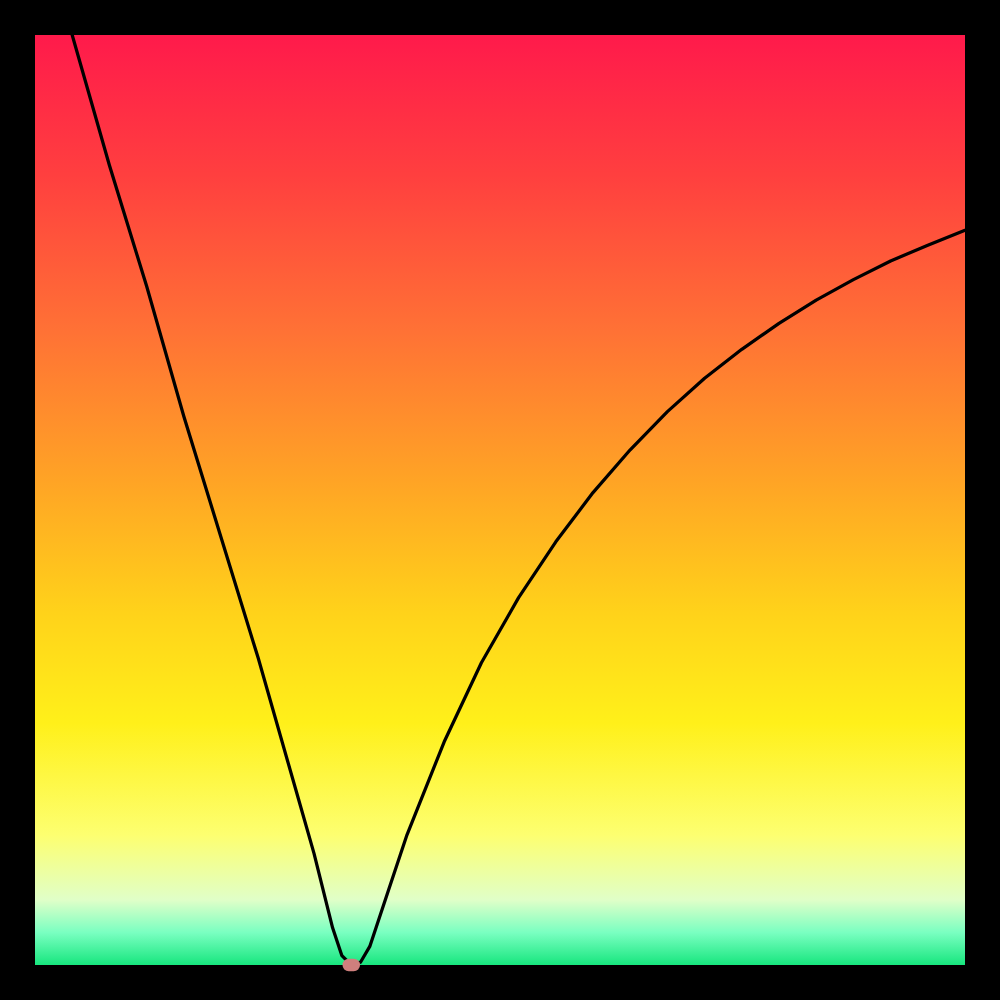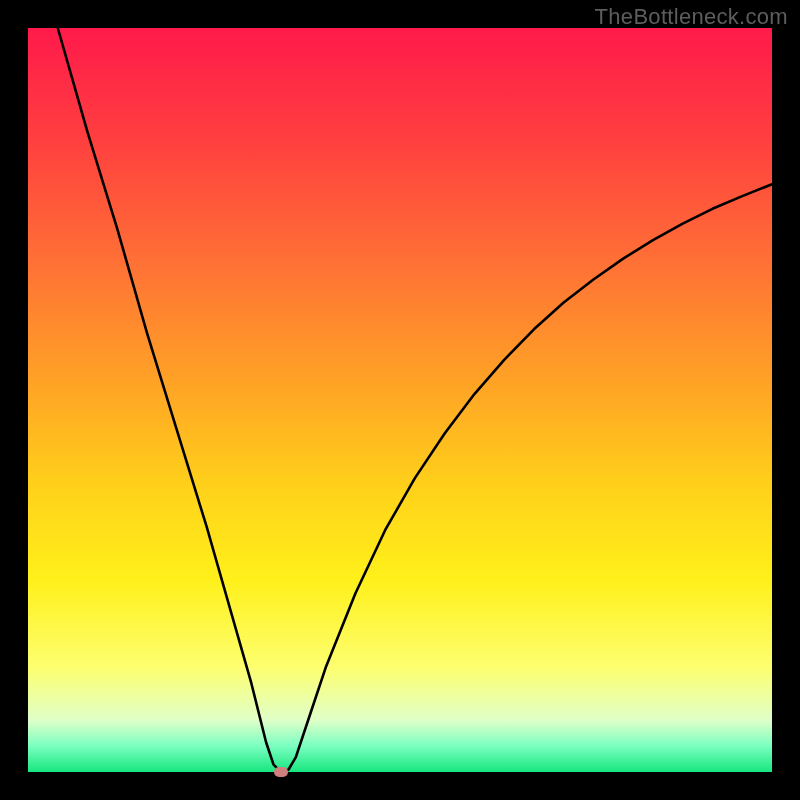--- a/index.html
+++ b/index.html
@@ -46,21 +46,20 @@
     border-radius: 5px;
     background: #cf7f7d;
     transform: translate(-50%, -50%);
     z-index: 5;
   }
 </style>
 </head>
 <body>
 
 <div class="frame">
-  <div class="watermark">TheBottleneck.com</div>
 
   <div class="plot">
     <svg viewBox="0 0 744 744">
       <defs>
         <linearGradient id="bg-grad" x1="0" y1="0" x2="0" y2="1">
             <stop offset="0%" stop-color="#ff1a4b"></stop>
             <stop offset="15%" stop-color="#ff3f3f"></stop>
             <stop offset="32%" stop-color="#ff7235"></stop>
             <stop offset="48%" stop-color="#ffa425"></stop>
             <stop offset="62%" stop-color="#ffd21a"></stop>

